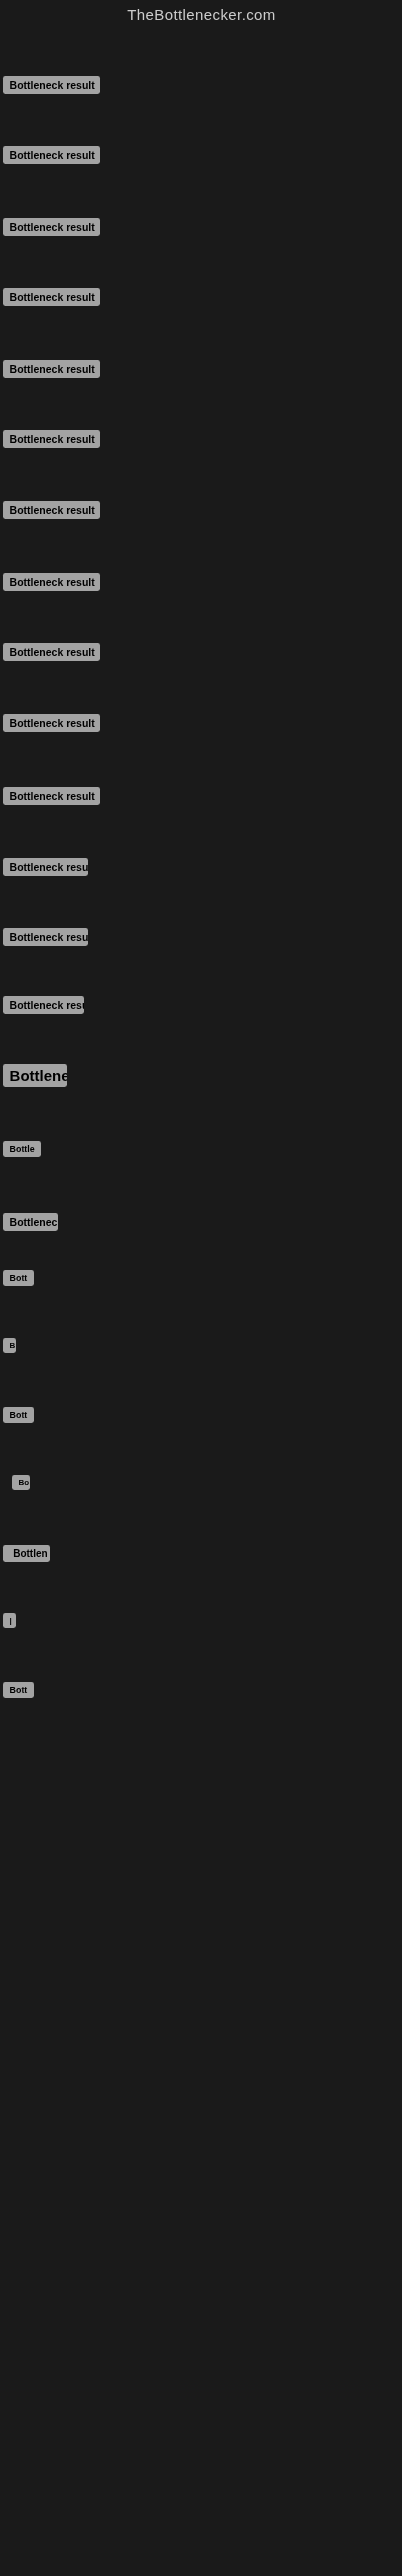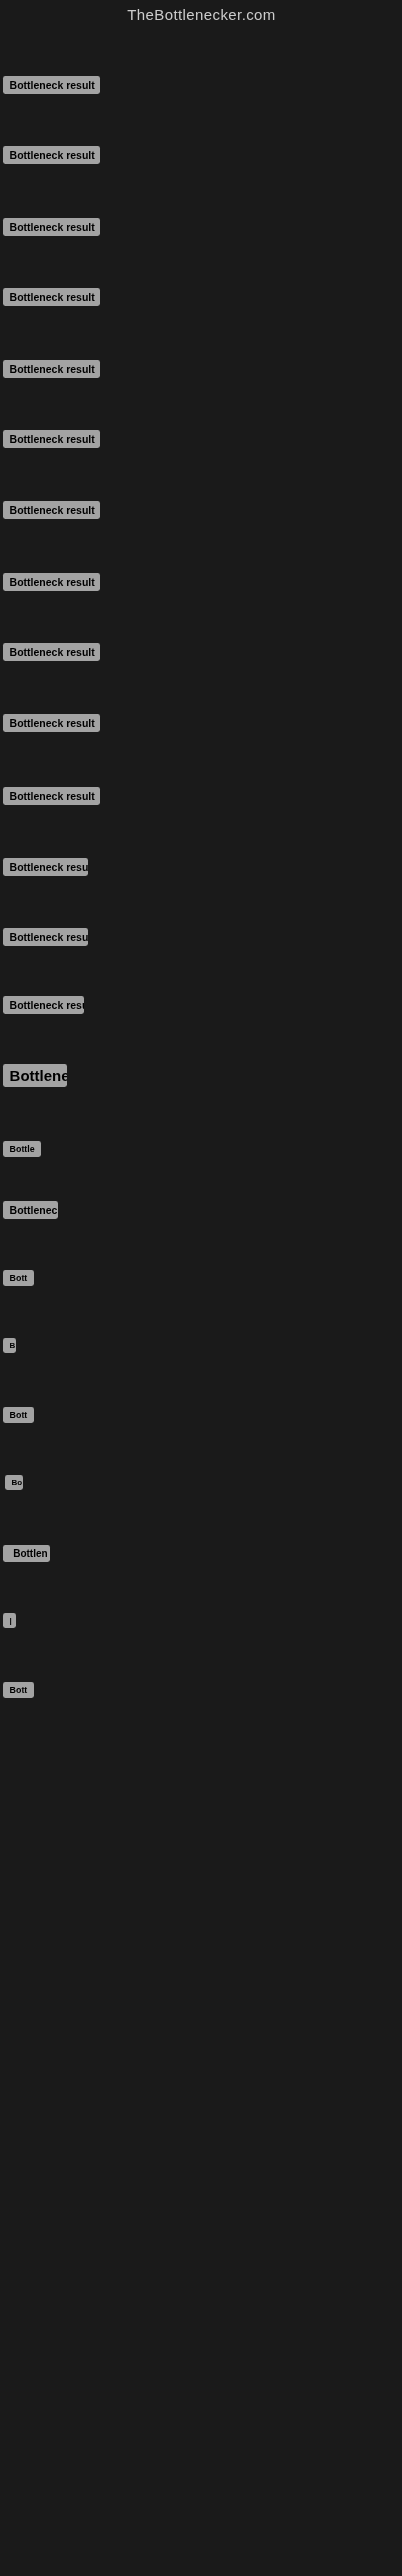--- a/index.html
+++ b/index.html
@@ -50,22 +50,22 @@
     <div style="position: absolute; top: 471px; left: 3.2px;"><span class="bottleneck-badge" style="max-width: 97px; font-size: 10.5px;">Bottleneck result</span></div>
     <div style="position: absolute; top: 543px; left: 3.2px;"><span class="bottleneck-badge" style="max-width: 97px; font-size: 10.5px;">Bottleneck result</span></div>
     <div style="position: absolute; top: 613px; left: 3.2px;"><span class="bottleneck-badge" style="max-width: 97px; font-size: 10.5px;">Bottleneck result</span></div>
     <div style="position: absolute; top: 684px; left: 3.2px;"><span class="bottleneck-badge" style="max-width: 97px; font-size: 10.5px;">Bottleneck result</span></div>
     <div style="position: absolute; top: 757px; left: 3.2px;"><span class="bottleneck-badge" style="max-width: 97px; font-size: 10.5px;">Bottleneck result</span></div>
     <div style="position: absolute; top: 828px; left: 3.2px;"><span class="bottleneck-badge" style="max-width: 85px; font-size: 10.5px;">Bottleneck resu</span></div>
     <div style="position: absolute; top: 898px; left: 3.2px;"><span class="bottleneck-badge" style="max-width: 85px; font-size: 10.5px;">Bottleneck resu</span></div>
     <div style="position: absolute; top: 966px; left: 3.2px;"><span class="bottleneck-badge" style="max-width: 81px; font-size: 10.5px;">Bottleneck resu</span></div>
     <div style="position: absolute; top: 1034px; left: 3.2px;"><span class="bottleneck-badge" style="max-width: 64px; font-size: 15px;">Bottleneck</span></div>
     <div style="position: absolute; top: 1103px; left: 3.2px; margin-top: 8px;"><span class="bottleneck-badge" style="max-width: 42px; font-size: 8.9px;">Bottle</span></div>
-    <div style="position: absolute; top: 1171px; left: 3.2px;"><span class="bottleneck-badge" style="max-width: 55px; font-size: 10.5px;">Bottlenec</span></div>
+    <div style="position: absolute; top: 1171px; left: 3.2px;"><span class="bottleneck-badge" style="max-width: 55px; font-size: 10.5px; margin-top: 12px;">Bottlenec</span></div>
     <div style="position: absolute; top: 1240px; left: 3.2px;"><span class="bottleneck-badge" style="max-width: 32px; font-size: 8.9px;">Bott</span></div>
     <div style="position: absolute; top: 1308px; left: 3.2px;"><span class="bottleneck-badge" style="max-width: 13px; font-size: 8px;">B</span></div>
     <div style="position: absolute; top: 1377px; left: 3.2px;"><span class="bottleneck-badge" style="max-width: 32px; font-size: 8.9px;">Bott</span></div>
-    <div style="position: absolute; top: 1445px; left: 5px; text-decoration: underline;"><span class="bottleneck-badge" style="max-width: 17.7px; font-size: 8px;">Bo</span></div>
+    <div style="position: absolute; top: 1445px; left: 12px; text-decoration: underline;"><span class="bottleneck-badge" style="max-width: 17.7px; font-size: 8px;">Bo</span></div>
     <div style="position: absolute; top: 1515px; left: 3.2px;"><span class="bottleneck-badge" style="max-width: 47px; font-size: 10px; padding-left: 10px;">Bottlen</span></div>
     <div style="position: absolute; top: 1583px; left: 3.2px;"><span class="bottleneck-badge" style="max-width: 6.4px; font-size: 8px;">|</span></div>
     <div style="position: absolute; top: 1652px; left: 3.2px;"><span class="bottleneck-badge" style="max-width: 32px; font-size: 8.9px;">Bott</span></div>
   </div>
 
 
 </body></html>

